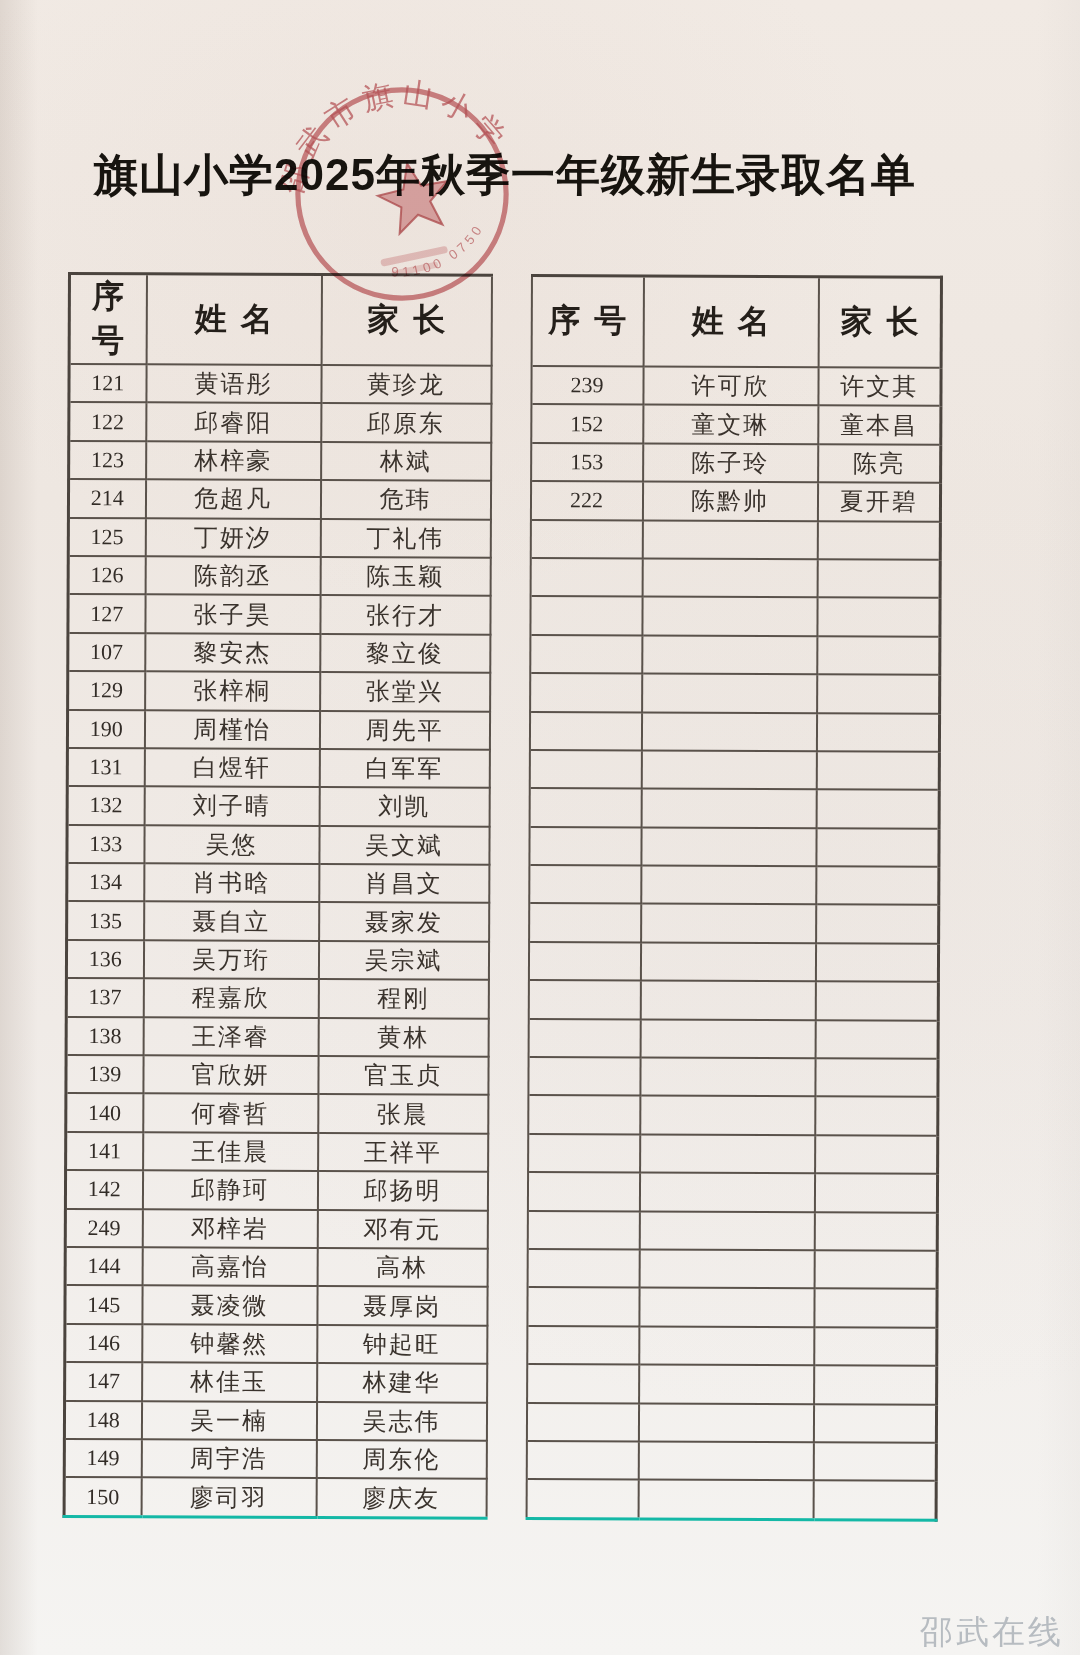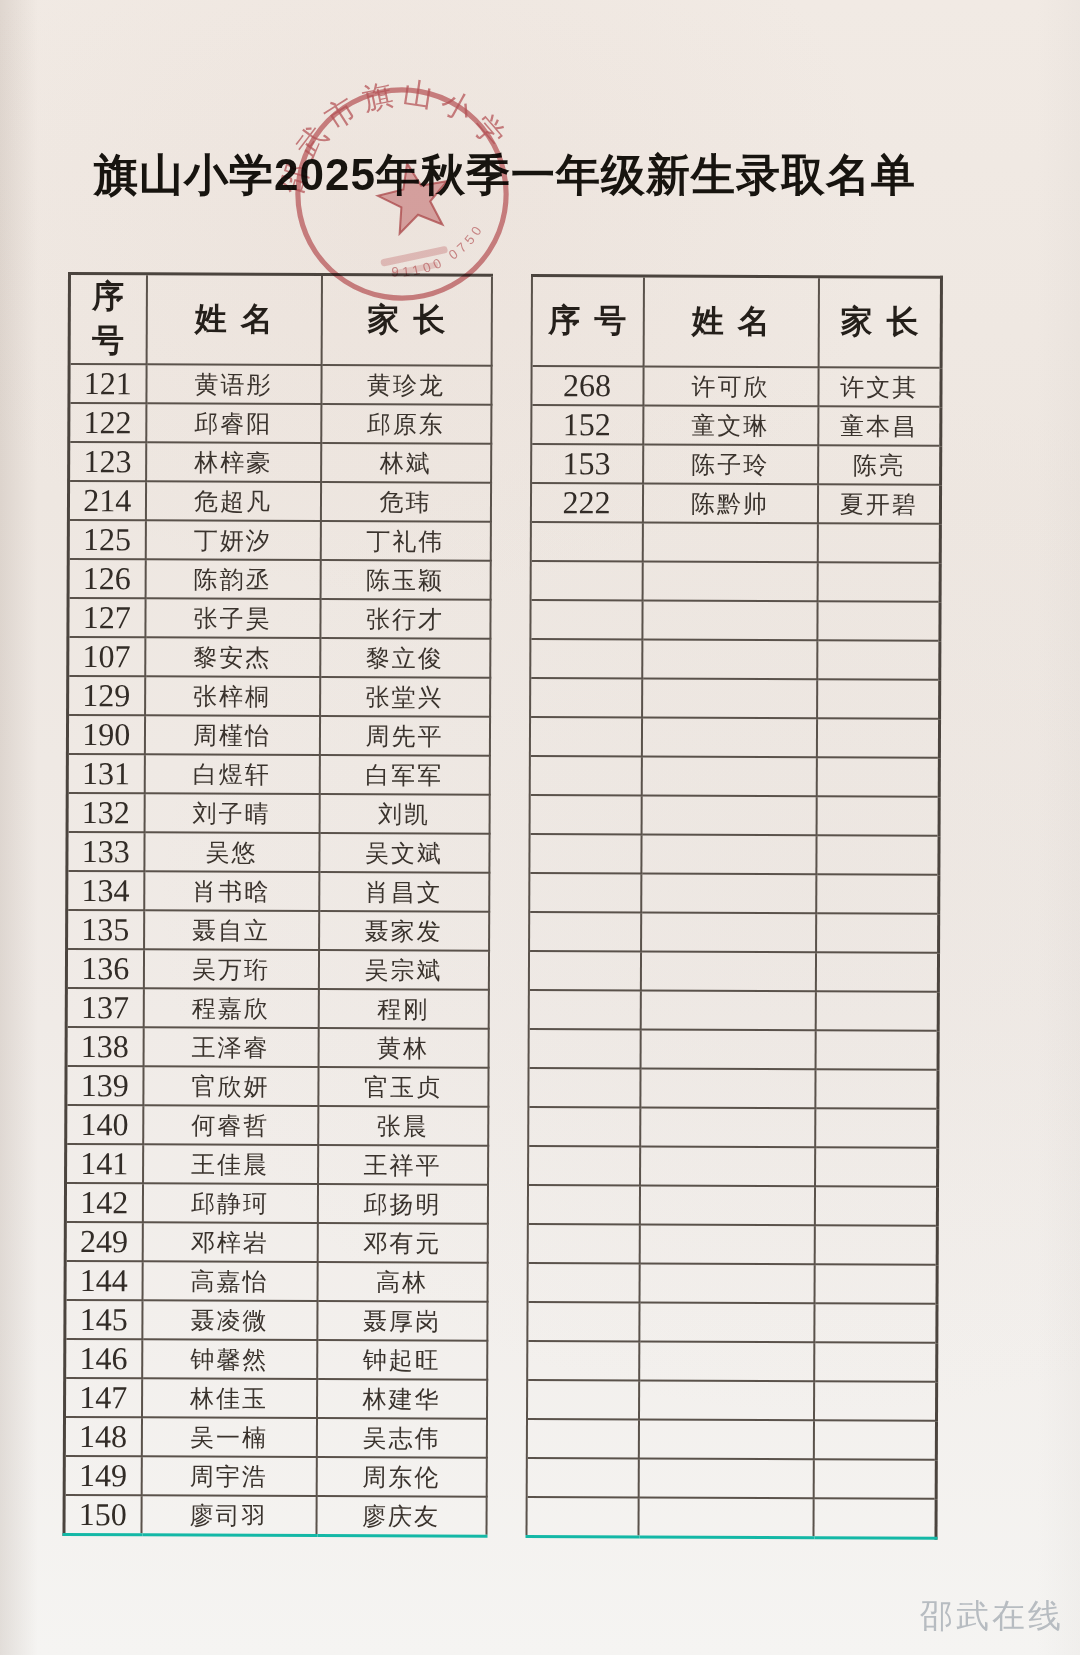--- a/index.html
+++ b/index.html
@@ -43,26 +43,26 @@
   }
   .admission thead th{
     height:42px;font-size:32px;font-weight:600;color:#241f1a;
     letter-spacing:14px;padding-left:14px;
     border-top:3px solid #4b443e;
   }
   .admission th:first-child,.admission td:first-child{border-left:3px solid #4b443e;}
   .admission th:last-child,.admission td:last-child{border-right:3px solid #4b443e;}
   .admission tbody td{height:36.4px;}
   .admission tbody tr:last-child td:not(.spacer){border-bottom:3px solid #14b8a6;}
-  .admission td.serial{font-size:32px;color:#322c27;}
+  .admission td.serial{font-size:22px;color:#322c27;}
   .admission td.name,.admission td.parent{font-size:24px;letter-spacing:2px;color:#3a332d;}
   .admission .spacer{border-top:none;border-bottom:none;}
   .admission thead th.spacer{padding:0;letter-spacing:0;}
   .watermark{
-    position:absolute;right:16px;bottom:16px;
+    position:absolute;right:16px;bottom:0;
     font-family:"Liberation Sans", sans-serif;
     font-size:33px;letter-spacing:3px;color:#b7bcc1;
     z-index:6;
   }
 </style>
 </head>
 <body>
 
 <div class="page-title">旗山小学2025年秋季一年级新生录取名单</div>
 
@@ -103,21 +103,21 @@
       <th>姓名</th>
       <th>家长</th>
     </tr>
   </thead>
   <tbody>
       <tr>
         <td class="serial">121</td>
         <td class="name">黄语彤</td>
         <td class="parent">黄珍龙</td>
         <td class="spacer"></td>
-        <td class="serial">268</td>
+        <td class="serial">239</td>
         <td class="name">许可欣</td>
         <td class="parent">许文其</td>
       </tr>
       <tr>
         <td class="serial">122</td>
         <td class="name">邱睿阳</td>
         <td class="parent">邱原东</td>
         <td class="spacer"></td>
         <td class="serial">152</td>
         <td class="name">童文琳</td>

